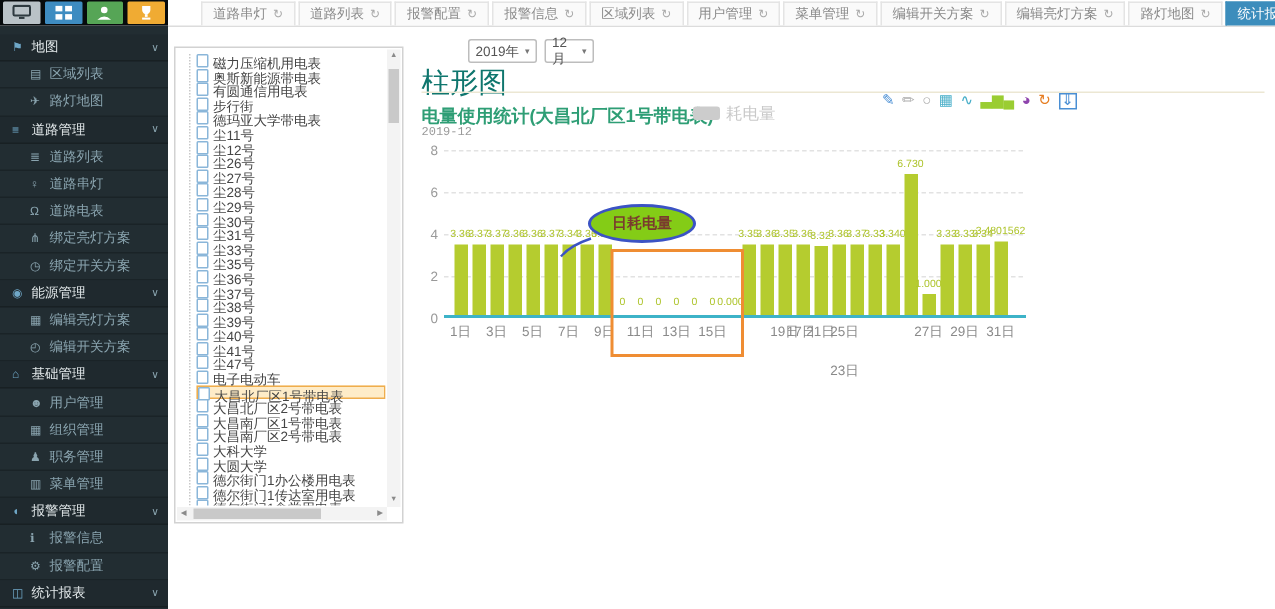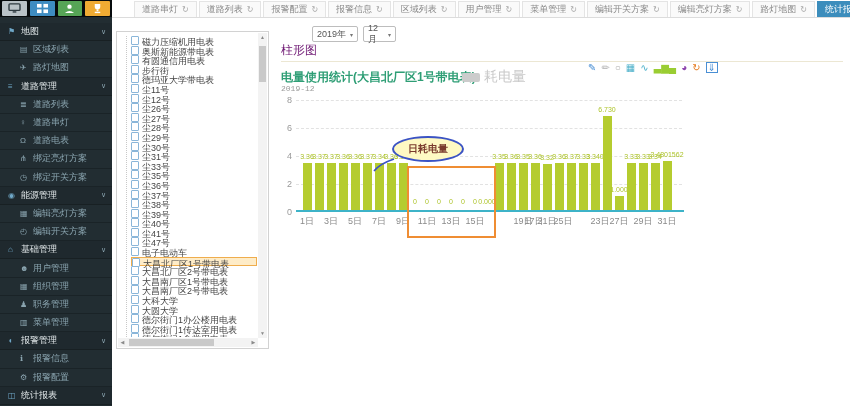--- a/index.html
+++ b/index.html
@@ -48,43 +48,43 @@
   #vthumb{position:absolute;left:1px;right:1px;top:13px;height:36px;background:#c9c9c9;cursor:pointer;}
   #hthumb{position:absolute;top:1px;bottom:1px;left:11px;width:85px;background:#c9c9c9;cursor:pointer;}
   
   .mini-select{position:absolute;height:16px;border:1px solid #bdbdbd;border-radius:2px;background:#fff;
                font-size:9px;color:#555;display:flex;align-items:center;justify-content:space-between;
                padding:0 4px;box-sizing:border-box;cursor:pointer;}
   #year-select{left:312px;top:26px;width:46px;}
   #month-select{left:363px;top:26px;width:33px;}
   .caret{font-size:6px;color:#777;margin-left:3px;}
   
-  #page-heading{position:absolute;left:281px;top:42px;font-size:12px;color:#701a75;}
+  #page-heading{position:absolute;left:281px;top:42px;font-size:19px;color:#0f766e;}
   #heading-rule{position:absolute;left:281px;top:61px;width:562px;border-top:1px solid #ece7d3;}
   #chart-title{position:absolute;left:281px;top:69px;font-size:12px;font-weight:bold;color:#2e9e75;}
   #chart-subtitle{position:absolute;left:281px;top:84px;font-size:8px;color:#9a9a9a;font-family:Liberation Mono, monospace;}
   #legend{position:absolute;left:462px;top:68px;display:flex;align-items:center;gap:4px;cursor:pointer;}
   #legend .swatch{width:18px;height:9px;border-radius:2px;background:#ccc;}
-  #legend .legend-label{font-size:14px;color:#c9c9c9;}
+  #legend .legend-label{font-size:11px;color:#c9c9c9;}
   #chart-toolbar{position:absolute;left:588px;top:61px;display:flex;gap:5px;align-items:center;}
   .tb-icon{font-size:10px;line-height:13px;cursor:pointer;}
   
   .gridline{position:absolute;left:296px;width:386px;border-top:1px dashed #e2e2e2;}
   .ylabel{position:absolute;left:268px;width:24px;text-align:right;font-size:9px;color:#999;}
   #axis-base{position:absolute;left:296px;top:210px;width:388px;height:2px;background:#3db3c8;}
   .bar{position:absolute;background:#b5cc2f;width:9px;}
   .bar-label{position:absolute;width:34px;text-align:center;font-size:7px;color:#aec42c;}
   .xtick{position:absolute;width:24px;text-align:center;font-size:9px;color:#8a8a8a;top:215px;}
   
   #ann-rect-chart{position:absolute;left:407px;top:166px;width:85px;height:68px;border:2px solid #ef8d33;}
   #ann-rect-note{position:absolute;left:404px;top:238px;width:96px;height:58px;border:2px solid #ef8d33;
                  box-sizing:border-box;padding:4px 5px;font-size:9.5px;font-weight:bold;color:#cb3a2a;line-height:1.45;}
   #callout{position:absolute;left:392px;top:136px;width:72px;height:26px;border:2px solid #3b53c4;
            border-radius:50%;display:flex;align-items:center;justify-content:center;font-size:10px;
-           font-weight:bold;color:#7a3b2e;box-sizing:border-box;background:#fef9c3;}
+           font-weight:bold;color:#7a3b2e;box-sizing:border-box;background:#84cc16;}
   #callout-tail{position:absolute;left:372px;top:157px;}
 </style>
 </head>
 <body>
 
 <div id="content">
 
   <div class="mini-select" id="year-select">
     <span>2019年</span>
     <span class="caret">▾</span>
@@ -326,21 +326,21 @@
       <div class="xtick" style="left: 319px;">3日</div>
       <div class="xtick" style="left: 343px;">5日</div>
       <div class="xtick" style="left: 367px;">7日</div>
       <div class="xtick" style="left: 391px;">9日</div>
       <div class="xtick" style="left: 415px;">11日</div>
       <div class="xtick" style="left: 439px;">13日</div>
       <div class="xtick" style="left: 463px;">15日</div>
       <div class="xtick" style="left: 487px; margin-left: 35px;">17日</div>
       <div class="xtick" style="left: 511px;">19日</div>
       <div class="xtick" style="left: 535px;">21日</div>
-      <div class="xtick" style="left: 588px;">23日</div>
+      <div class="xtick" style="left: 551px; margin-top: 26px;">23日</div>
       <div class="xtick" style="left: 551px;">25日</div>
       <div class="xtick" style="left: 607px;">27日</div>
       <div class="xtick" style="left: 631px;">29日</div>
       <div class="xtick" style="left: 655px;">31日</div>
     </div>
   <div id="axis-base"></div>
 
   <div id="ann-rect-chart"></div>
   <div id="callout">日耗电量</div>
   <div id="callout-tail">

